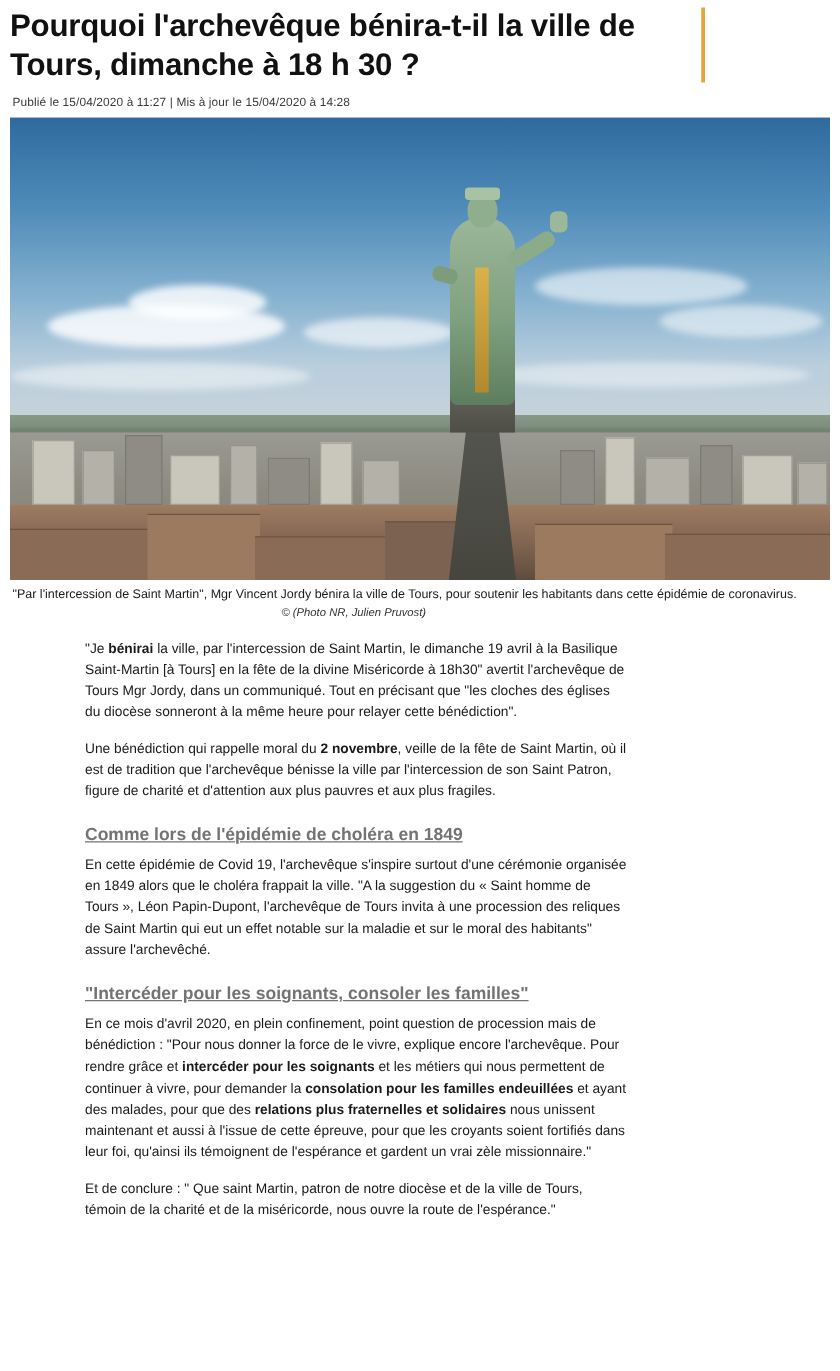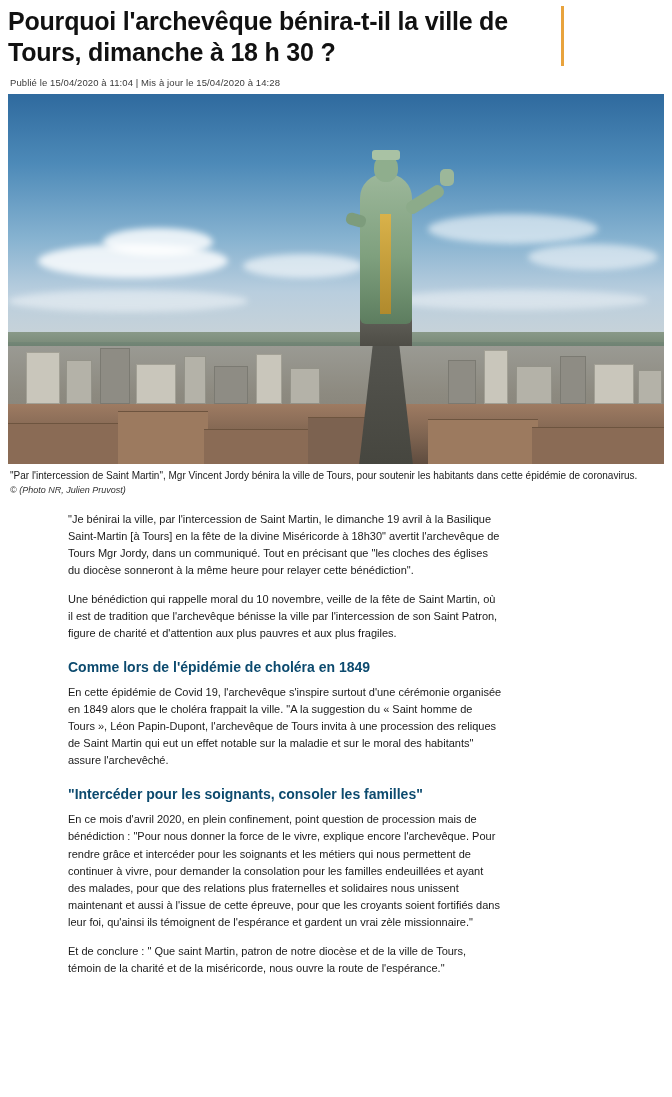--- a/index.html
+++ b/index.html
@@ -197,20 +197,21 @@
     line-height: 1.35;
     color: #1a1a1a;
     margin: 5px 0 0 2px;
     width: 652px;
   }
   .credit {
     font-size: 9px;
     font-style: italic;
     color: #333333;
     margin: 2px 0 0 2px;
+    text-align: center;
   }
 
   .body-wrap {
     margin: 16px 0 0 0;
     padding: 0 54px 0 60px;
   }
   .chapo {
     font-size: 11.5px;
     line-height: 1.55;
     font-weight: bold;
@@ -223,44 +224,45 @@
   p.body {
     font-size: 11px;
     line-height: 1.55;
     margin: 0 0 12px 0;
     color: #1a1a1a;
     text-align: left;
   }
   h2.sub {
     font-size: 14px;
     line-height: 1.3;
-    color: #0c4a6e;
+    color: #737373;
     font-weight: bold;
     margin: 16px 0 8px 0;
-  }
-  b { font-weight: normal; }
+    text-decoration: underline;
+  }
+  b { font-weight: bold; }
   .right-edge {
     position: absolute;
     right: 0;
     top: 0;
     width: 3px;
     height: 60px;
     background: #e8a33d;
   }
 </style>
 </head>
 <body>
 
 <div class="page">
 
   <div class="right-edge"></div>
 
   <h1 class="headline">Pourquoi l'archevêque bénira-t-il la ville de Tours, dimanche à 18 h 30 ?</h1>
 
-  <div class="meta">Publié le 15/04/2020 à 11:04 | Mis à jour le 15/04/2020 à 14:28</div>
+  <div class="meta">Publié le 15/04/2020 à 11:27 | Mis à jour le 15/04/2020 à 14:28</div>
 
   <div class="hero">
     <div class="sky"></div>
     <div class="cloud c1"></div>
     <div class="cloud c2"></div>
     <div class="cloud c3"></div>
     <div class="cloud c4"></div>
     <div class="cloud c5"></div>
     <div class="cloud c6"></div>
     <div class="cloud c7"></div>
@@ -307,21 +309,21 @@
   <div class="credit">© (Photo NR, Julien Pruvost)</div>
 
   <div class="body-wrap">
 
 
     <p class="body">
       <span>"Je </span><b>bénirai</b><span> la ville, par l'intercession de Saint Martin, le dimanche 19 avril à la Basilique Saint-Martin [à Tours] en la fête de la divine Miséricorde à 18h30" avertit l'archevêque de Tours Mgr Jordy, dans un communiqué. Tout en précisant que "les cloches des églises du diocèse sonneront à la même heure pour relayer cette bénédiction".</span>
     </p>
 
     <p class="body">
-      <span>Une bénédiction qui rappelle moral du </span><b>10 novembre</b><span>, veille de la fête de Saint Martin, où il est de tradition que l'archevêque bénisse la ville par l'intercession de son Saint Patron, figure de charité et d'attention aux plus pauvres et aux plus fragiles.</span>
+      <span>Une bénédiction qui rappelle moral du </span><b>2 novembre</b><span>, veille de la fête de Saint Martin, où il est de tradition que l'archevêque bénisse la ville par l'intercession de son Saint Patron, figure de charité et d'attention aux plus pauvres et aux plus fragiles.</span>
     </p>
 
     <h2 class="sub">Comme lors de l'épidémie de choléra en 1849</h2>
     <p class="body">En cette épidémie de Covid 19, l'archevêque s'inspire surtout d'une cérémonie organisée en 1849 alors que le choléra frappait la ville. "A la suggestion du « Saint homme de Tours », Léon Papin-Dupont, l'archevêque de Tours invita à une procession des reliques de Saint Martin qui eut un effet notable sur la maladie et sur le moral des habitants" assure l'archevêché.</p>
 
     <h2 class="sub">"Intercéder pour les soignants, consoler les familles"</h2>
 
     <p class="body">
       <span>En ce mois d'avril 2020, en plein confinement, point question de procession mais de bénédiction : "Pour nous donner la force de le vivre, explique encore l'archevêque. Pour rendre grâce et </span><b>intercéder pour les soignants</b><span> et les métiers qui nous permettent de continuer à vivre, pour demander la </span><b>consolation pour les familles endeuillées</b><span> et ayant des malades, pour que des </span><b>relations plus fraternelles et solidaires</b><span> nous unissent maintenant et aussi à l'issue de cette épreuve, pour que les croyants soient fortifiés dans leur foi, qu'ainsi ils témoignent de l'espérance et gardent un vrai zèle missionnaire."</span>
     </p>

